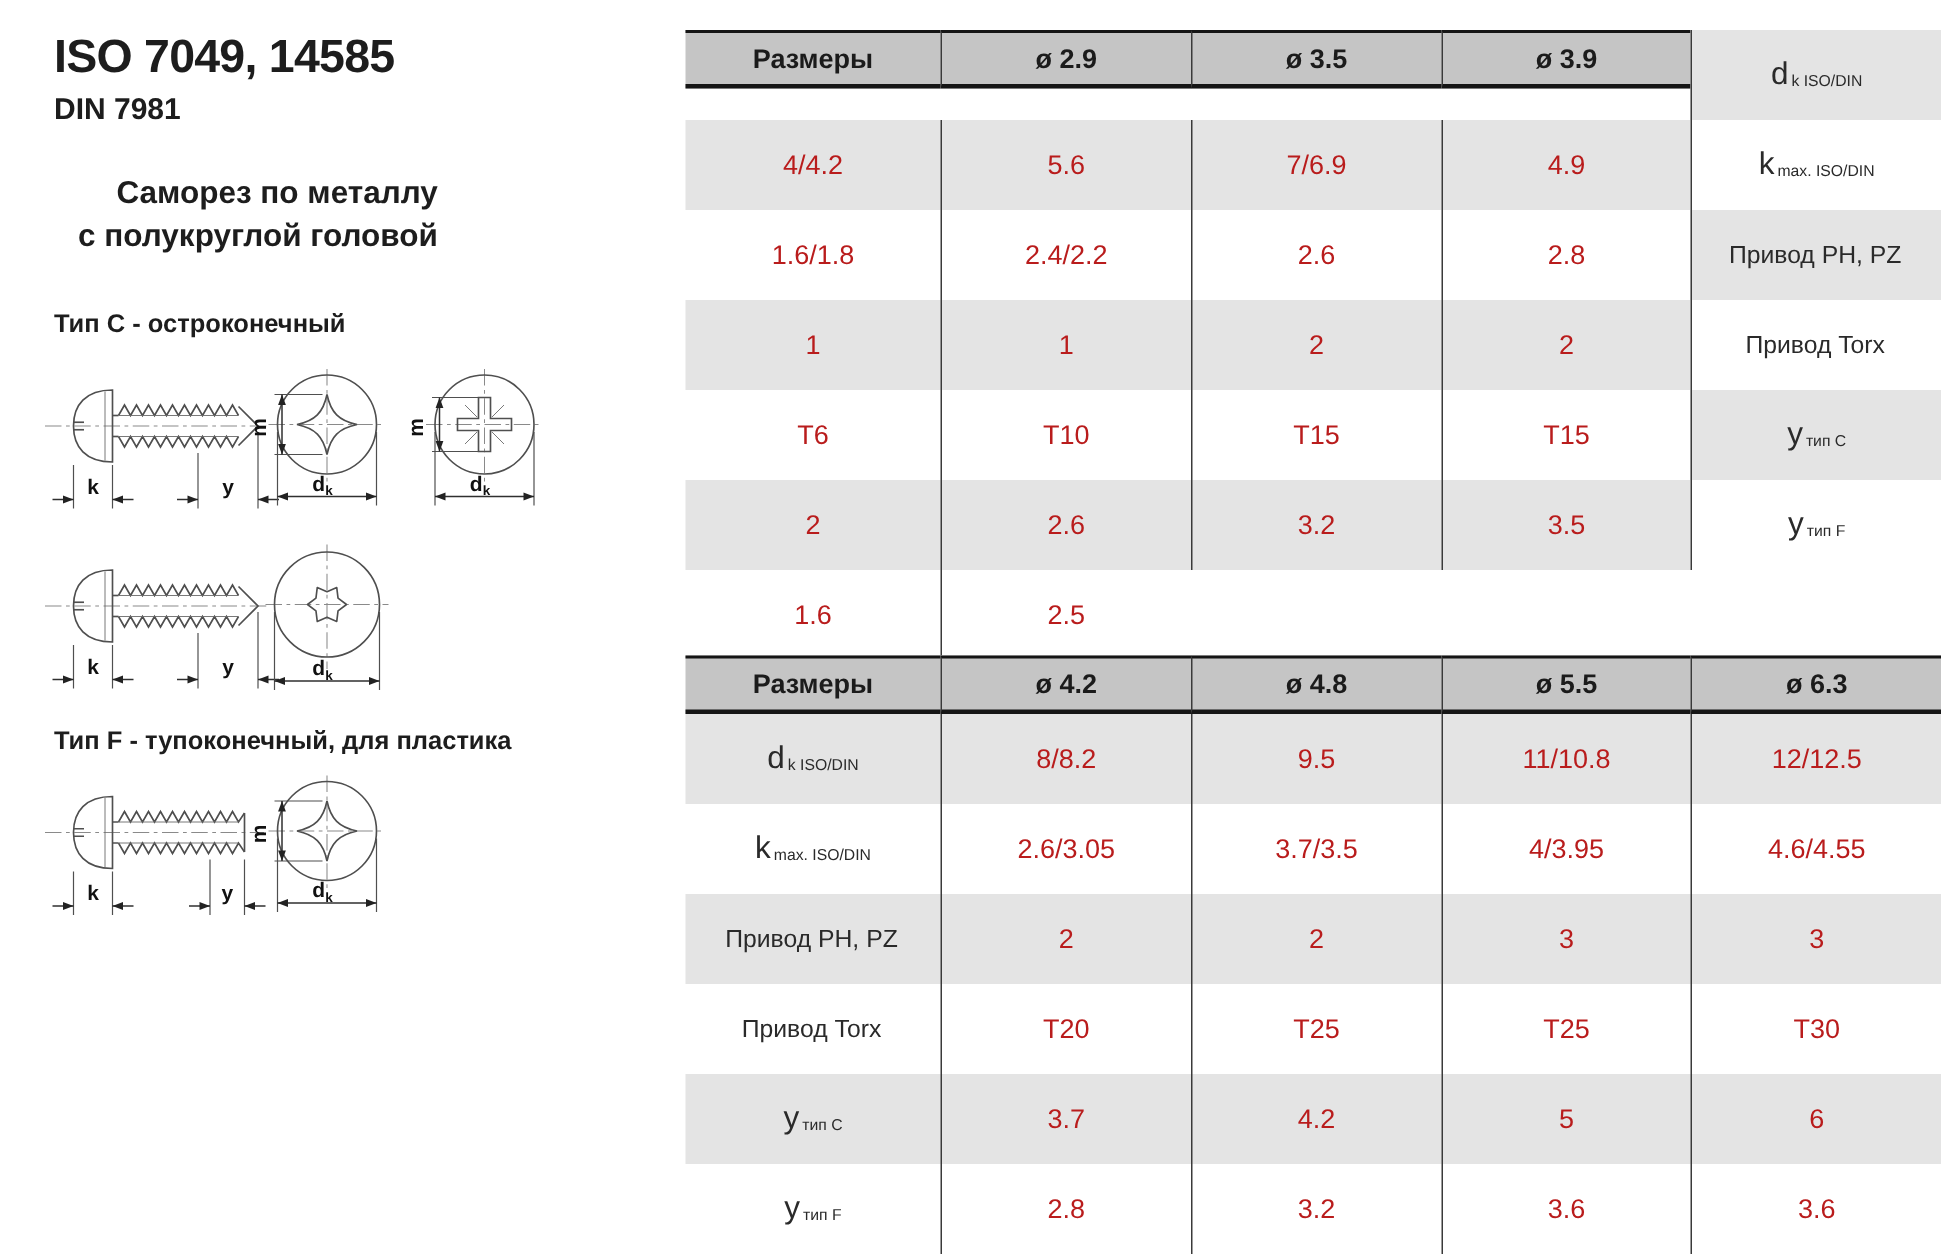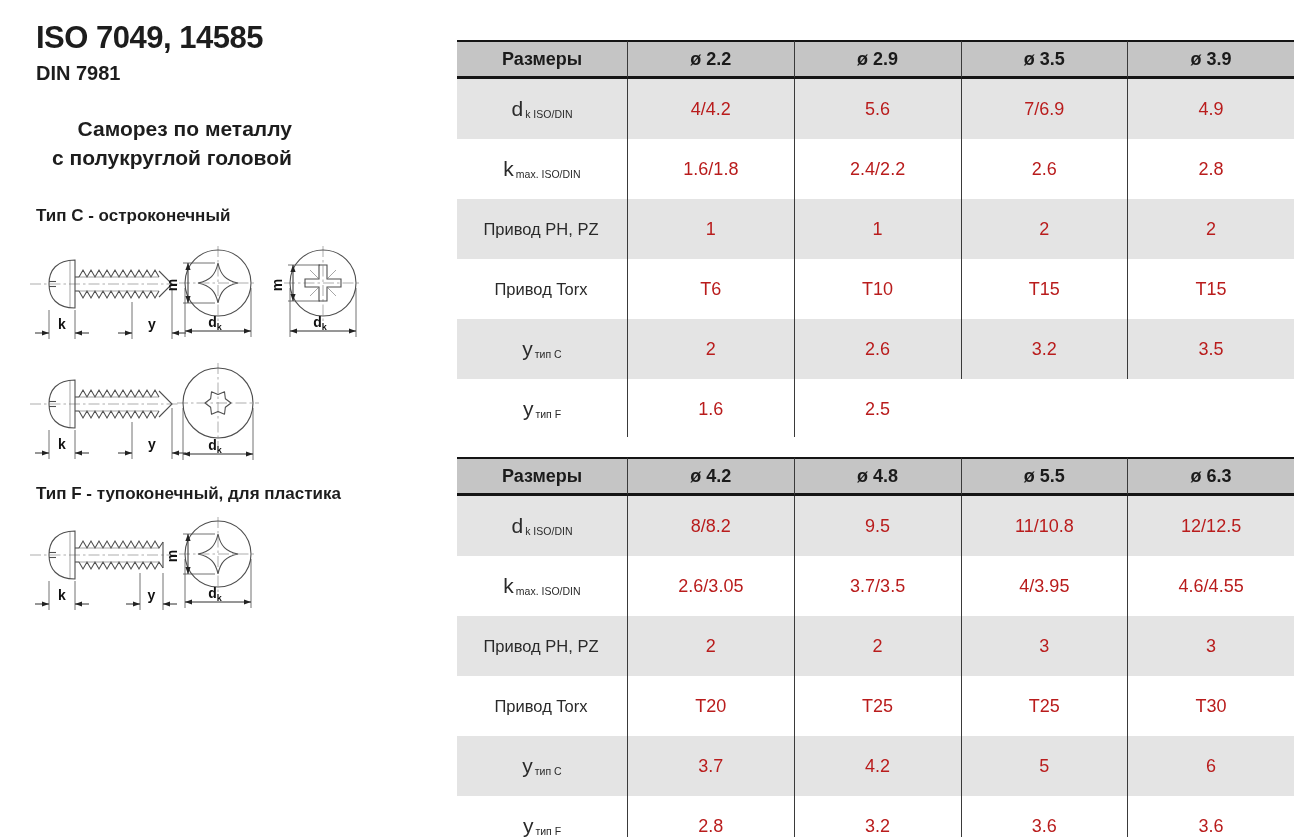--- a/index.html
+++ b/index.html
@@ -15,21 +15,21 @@
   .typeh{left:36px;font-size:17px;font-weight:700;}
   .typec{top:206px;}
   .typef{top:484px;}
 
   
   .tbl{position:absolute;left:457px;width:837px;display:grid;
        grid-template-columns:170px 1fr 1fr 1fr 1fr;background:#fff;}
   .tbl>div{display:flex;align-items:center;justify-content:center;box-sizing:border-box;}
   .tbl>div:not(:nth-child(5n+1)){border-left:1.5px solid #3a3a3a;}
   .th{height:39px;background:#c5c5c5;border-top:2.5px solid #151515;
-      border-bottom:3px solid #151515;font-weight:700;font-size:18px;color:#1b1b1b;margin-top:20px;}
+      border-bottom:3px solid #151515;font-weight:700;font-size:18px;color:#1b1b1b;}
   .cell{height:60px;font-size:18px;color:#b91c1c;}
   .g{background:#e4e4e4;}
   .w{background:#ffffff;}
   .lc{font-size:16.5px;color:#2a2a2a;}
   .sym .lm{font-size:21px;}
   .ls{font-size:10.5px;margin-left:2px;transform:translateY(4.5px);white-space:pre;}
 
   
   .draw{position:absolute;}
   .geo{stroke:#4f4f4f;stroke-width:1.1;fill:none;}
@@ -211,21 +211,20 @@
     <line class="ext" x1="22" y1="44" x2="22" y2="93"></line>
     <line class="ext" x1="88" y1="44" x2="88" y2="93"></line>
     <line class="dim" x1="22" y1="87" x2="88" y2="87"></line>
     <polygon class="ah" points="22,87 29,84.4 29,89.6"></polygon>
       <polygon class="ah" points="88,87 81,84.4 81,89.6"></polygon>
     <text class="dlab" x="52" y="83" text-anchor="middle"><tspan>d</tspan><tspan class="sub" dy="3">k</tspan></text>
   </svg>
 
   <div class="tbl" style="top:20px">
     <div class="th">Размеры</div>
-    <div class="th">ø 2.2</div>
     <div class="th">ø 2.9</div>
     <div class="th">ø 3.5</div>
     <div class="th">ø 3.9</div>
 
     <div class="cell lc g sym">
         <span class="lm">d</span>
         <span class="ls">k ISO/DIN</span>
       </div>
     <div class="cell vc g">4/4.2</div>
     <div class="cell vc g">5.6</div>

